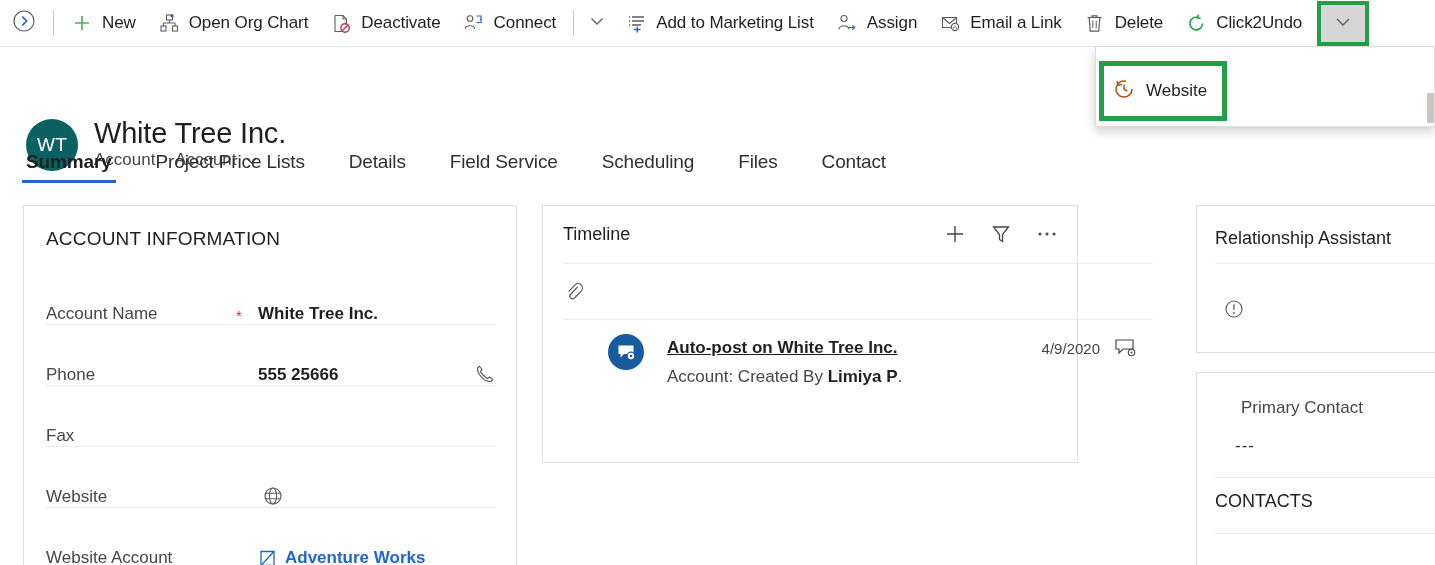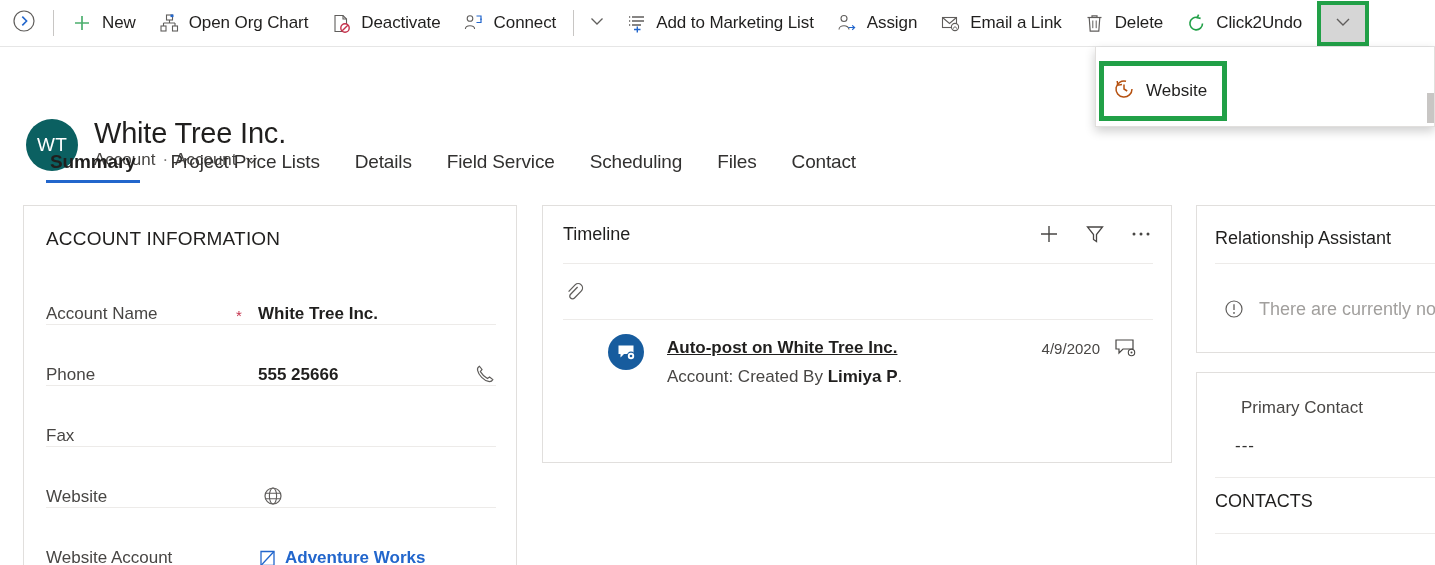--- a/index.html
+++ b/index.html
@@ -84,22 +84,22 @@
     position:absolute; left:94px; top:103px;
     display:flex; align-items:center; gap:7px;
     font-size:17px; color:#484644;
   }
   .rec-sub .dot{ color:#797775; }
   .rec-sub .entity{ cursor:pointer; }
 
   
   .tabs{
     position:absolute; left:0; top:145px; width:1435px; height:45px;
-    display:flex; align-items:flex-start; gap:3px;
-    padding-left:34px;
+    display:flex; align-items:flex-start; gap:12px;
+    padding-left:10px;
   }
   .tab{
     position:relative; padding:0 16px; height:38px; line-height:34px;
     font-size:19px; color:#323130; cursor:pointer; letter-spacing:-0.15px;
   }
   .tab.active{ font-weight:700; color:#201f1e; }
   .tab.active::after{
     content:""; position:absolute; left:12px; right:12px; bottom:0;
     height:3px; background:#2266cc;
   }
@@ -123,21 +123,21 @@
   }
   .field-req{ width:22px; color:#c4314b; font-size:15px; flex:0 0 auto; }
   .field-value{
     font-size:17px; color:#201f1e; font-weight:700; flex:1 1 auto;
     white-space:nowrap; overflow:hidden;
   }
   .field-value.link{ color:#2266cc; display:flex; align-items:center; gap:8px; cursor:pointer; }
   .field-ico{ width:26px; flex:0 0 auto; display:flex; align-items:center; justify-content:flex-end; }
 
   
-  #timeline-card{ left:542px; top:205px; width:630px; height:258px; }
+  #timeline-card{ left:542px; top:205px; width:536px; height:258px; }
   .tl-title{ position:absolute; left:20px; top:18px; font-size:18px; color:#201f1e; }
   .tl-actions{ position:absolute; right:16px; top:14px; display:flex; align-items:center; gap:18px; }
   .tl-act{ width:28px; height:28px; display:flex; align-items:center; justify-content:center; cursor:pointer; }
   .tl-divider{ position:absolute; left:20px; top:57px; width:590px; height:1px; background:#edebe9; }
   .tl-note{
     position:absolute; left:20px; top:58px; width:590px; height:56px;
     display:flex; align-items:center; border-bottom:1px solid #edebe9;
   }
   .tl-note input{
     flex:1 1 auto; border:none; outline:none; background:transparent;
@@ -468,21 +468,20 @@
   <div class="ra-title">Relationship Assistant</div>
   <div class="ra-divider"></div>
   <div class="ra-empty">
     <span>
       <svg width="22" height="22" viewBox="0 0 22 22" style="display:block">
         <circle cx="11" cy="11" r="8" fill="none" stroke="#605e5c" stroke-width="1.2"></circle>
         <path d="M11 6.2 V12" stroke="#605e5c" stroke-width="1.3"></path>
         <circle cx="11" cy="14.9" r="0.95" fill="#605e5c"></circle>
       </svg>
     </span>
-    <span>There are currently no</span>
   </div>
 </div>
 
 <div class="card" id="contacts-card">
   <div class="pc-label">Primary Contact</div>
   <div class="pc-value">---</div>
   <div class="pc-divider"></div>
   <div class="ct-title">CONTACTS</div>
   <div class="ct-divider"></div>
 </div>

